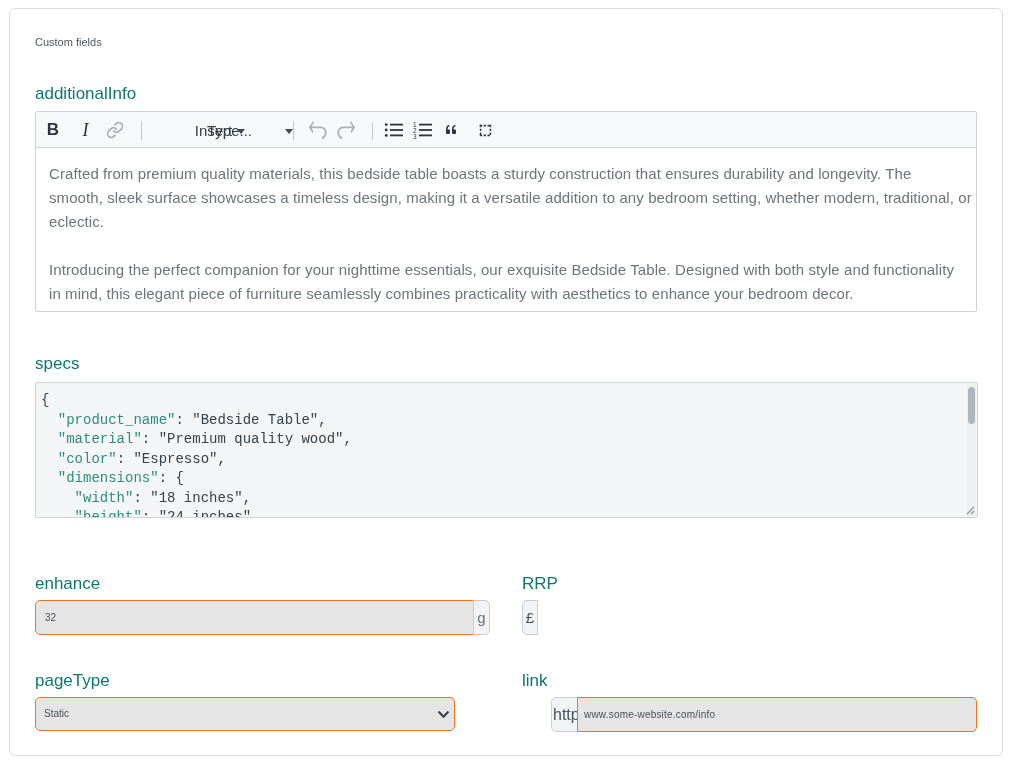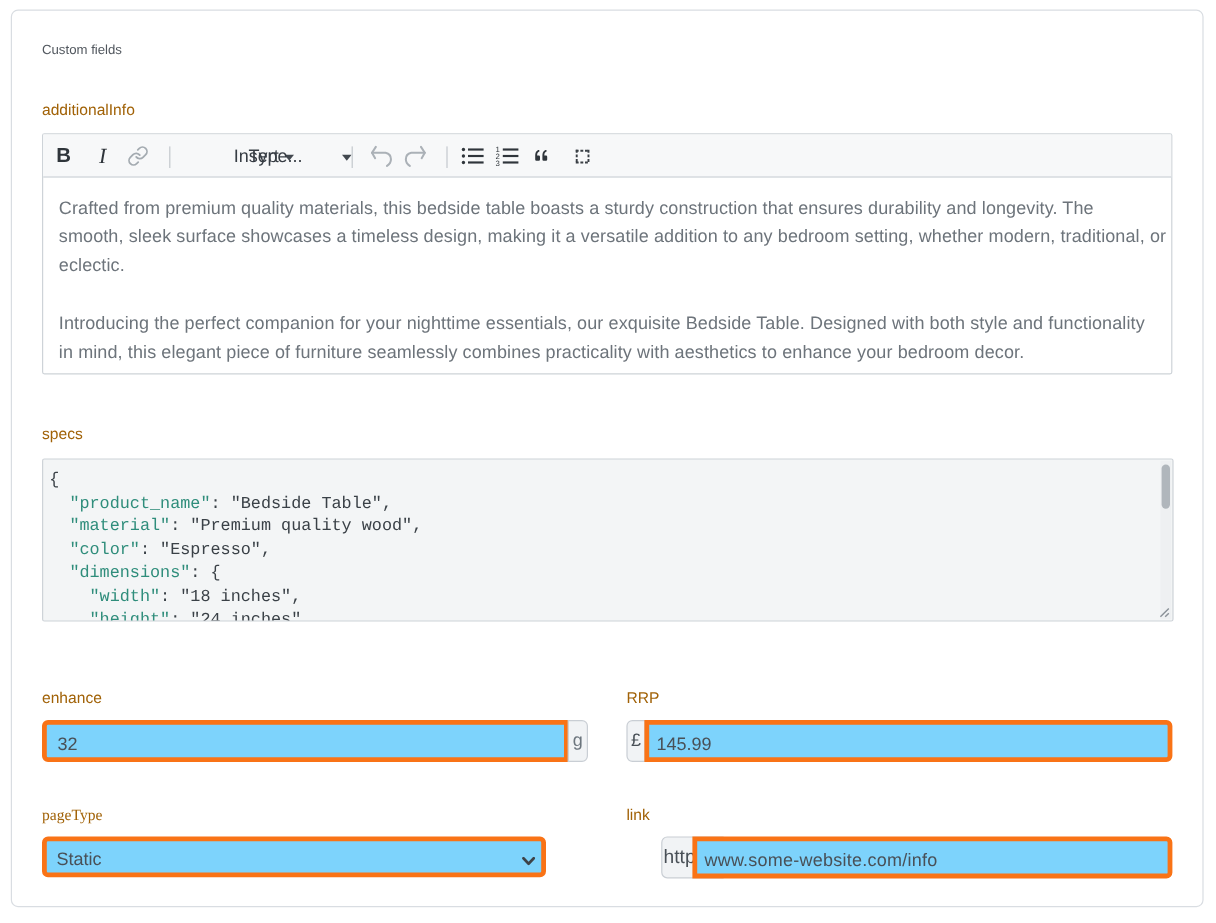--- a/index.html
+++ b/index.html
@@ -1,38 +1,38 @@
 <!DOCTYPE html>
 <html><head>
 <meta charset="utf-8">
 <style>
   * { box-sizing: border-box; margin: 0; padding: 0; }
   html,body { width:1013px; height:769px; background:#fff; font-family:"Liberation Sans",sans-serif; }
   #stage { position:relative; width:1013px; height:769px; overflow:hidden; }
   .abs { position:absolute; }
   #card { left:9px; top:8px; width:994px; height:748px; background:#fff;
           border:1px solid #d9dde2; border-radius:6px; }
-  .label { font-size:13px; color:#a16207; }
+  .label { font-size:17px; color:#0f766e; }
   
   #editor { left:35px; top:111px; width:942px; height:201px; border:1px solid #ced3d8; border-radius:2px; background:#fff; }
   #toolbar { position:absolute; left:0; top:0; right:0; height:36px; background:#f7f8f9; border-bottom:1px solid #ced3d8; }
   .tbi { position:absolute; top:0; height:36px; display:flex; align-items:center; justify-content:center; }
   .sep { position:absolute; top:10px; width:1px; height:18px; background:#c3c8cd; }
   .tbtxt { font-size:15px; color:#373d44; }
   .caret { display:inline-block; width:0; height:0; border-left:4px solid transparent; border-right:4px solid transparent; border-top:5px solid #42484f; margin-left:5px; position:relative; top:1px;}
   #edbody { position:absolute; left:0; top:36px; right:0; bottom:0; padding:14px 4px 0 13px; font-size:15px; line-height:24px; color:#6d747b; letter-spacing:0.09px; }
   #edbody p { margin:0 0 24px 0; }
   
   #specs { left:35px; top:382px; width:943px; height:136px; background:#f3f5f6; border:1px solid #ced3d8; border-radius:2px; overflow:hidden; }
   #specs pre { font-family:"Liberation Mono",monospace; font-size:14px; line-height:19.5px; padding:8px 0 0 5px; color:#3a4147; }
   #specs .k { color:#2f8d7b; }
   #sb-track { position:absolute; top:1px; right:1px; bottom:1px; width:9px; background:#eef0f2; }
   #sb-thumb { position:absolute; top:4px; right:2px; width:7px; height:37px; background:#b0b6bc; border-radius:4px; }
   
-  .input { border:4px solid #f97316; border-radius:5px; background:#7dd3fc; font-size:15px; color:#495057; }
+  .input { border:1px solid #f97316; border-radius:5px; background:#e5e5e5; font-size:10px; color:#495057; }
   .addon { background:#f1f3f5; border:1px solid #c9ced4; font-size:15px; color:#495057;
            display:flex; align-items:center; justify-content:center; }
 </style>
 </head>
 <body>
 <div id="stage">
   <div class="abs" id="card"></div>
 
   <div class="abs" style="left:35px; top:36px; font-size:11px; color:#51575e;">Custom fields</div>
 
@@ -142,23 +142,22 @@
         <path d="M8 1 L1 8 M8 5 L5 8" stroke="#8b9299" stroke-width="1.2" fill="none"></path>
       </svg>
   </div>
 
   <div class="abs label" style="left:35px; top:574px;">enhance</div>
   <div class="abs input" style="left:35px; top:600px; width:439px; height:35px; border-top-right-radius:0; border-bottom-right-radius:0; line-height:33px; padding-left:9px;">32</div>
   <div class="abs addon" style="left:473px; top:600px; width:17px; height:35px; border-top-left-radius:0; border-bottom-left-radius:0; border-top-right-radius:5px; border-bottom-right-radius:5px; color:#6c757d;">g</div>
 
   <div class="abs label" style="left:522px; top:574px;">RRP</div>
   <div class="abs addon" style="left:522px; top:600px; width:16px; height:35px; border-top-left-radius:5px; border-bottom-left-radius:5px;">£</div>
-  <div class="abs input" style="left:537px; top:600px; width:440px; height:35px; border-top-left-radius:0; border-bottom-left-radius:0; line-height:33px; padding-left:6px;">145.99</div>
 
-  <div class="abs label" style="left:35px; top:671px;font-family:Liberation Serif, serif;">pageType</div>
+  <div class="abs label" style="left:35px; top:671px;">pageType</div>
   <div class="abs input" style="left:35px; top:697px; width:420px; height:34px; line-height:32px; padding-left:8px;">Static
     <svg class="abs" style="right:5px; top:13px;" width="11" height="8" viewBox="0 0 11 8" fill="none">
         <path d="M1.2 1.2 L5.5 5.8 L9.8 1.2" stroke="#3d4348" stroke-width="2.2" stroke-linecap="round" stroke-linejoin="round"></path>
       </svg>
   </div>
 
   <div class="abs label" style="left:522px; top:671px;">link</div>
   <div class="abs addon" style="left:522px; top:697px; width:52px; height:35px; border-top-left-radius:5px; border-bottom-left-radius:5px; font-size:16px;margin-left:29px;">https://</div>
   <div class="abs input" style="left:577px; top:697px; width:400px; height:35px; border-top-left-radius:0; border-bottom-left-radius:0; line-height:33px; padding-left:6px; letter-spacing:0.2px;">www.some-website.com/info</div>
 </div>

